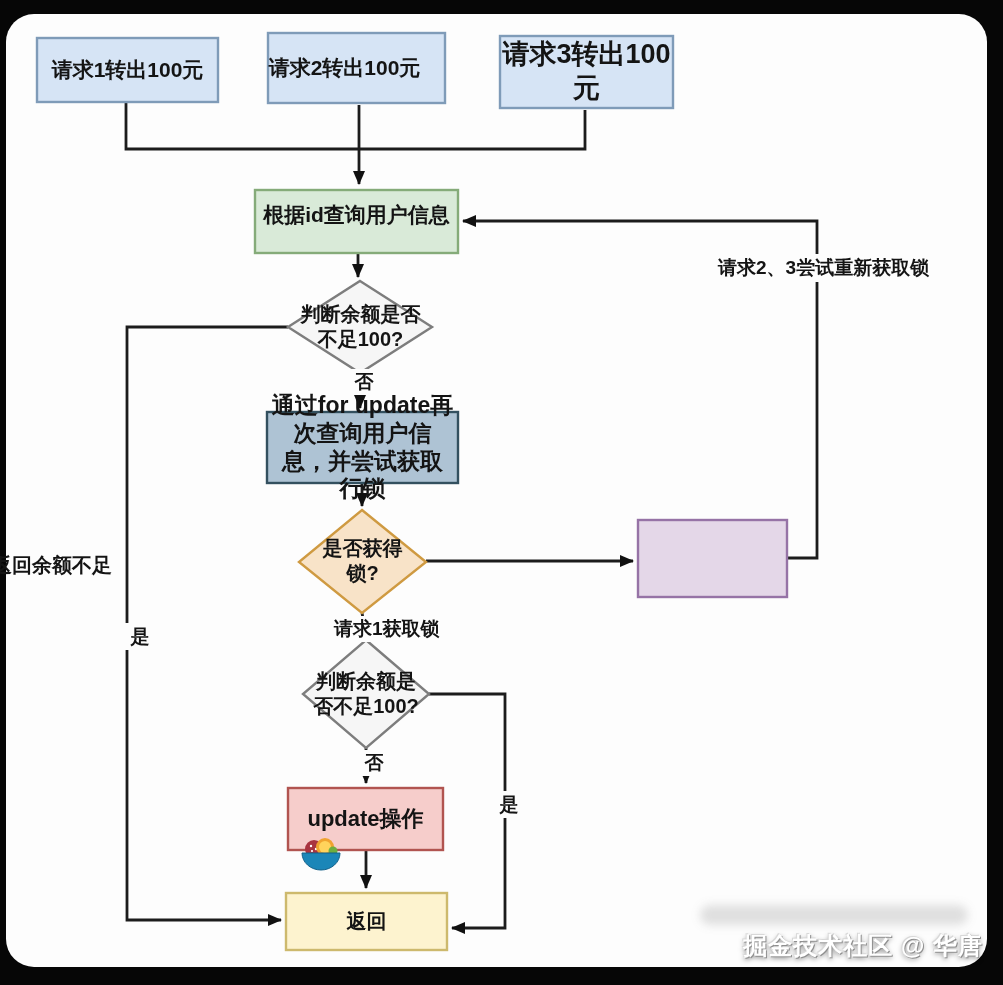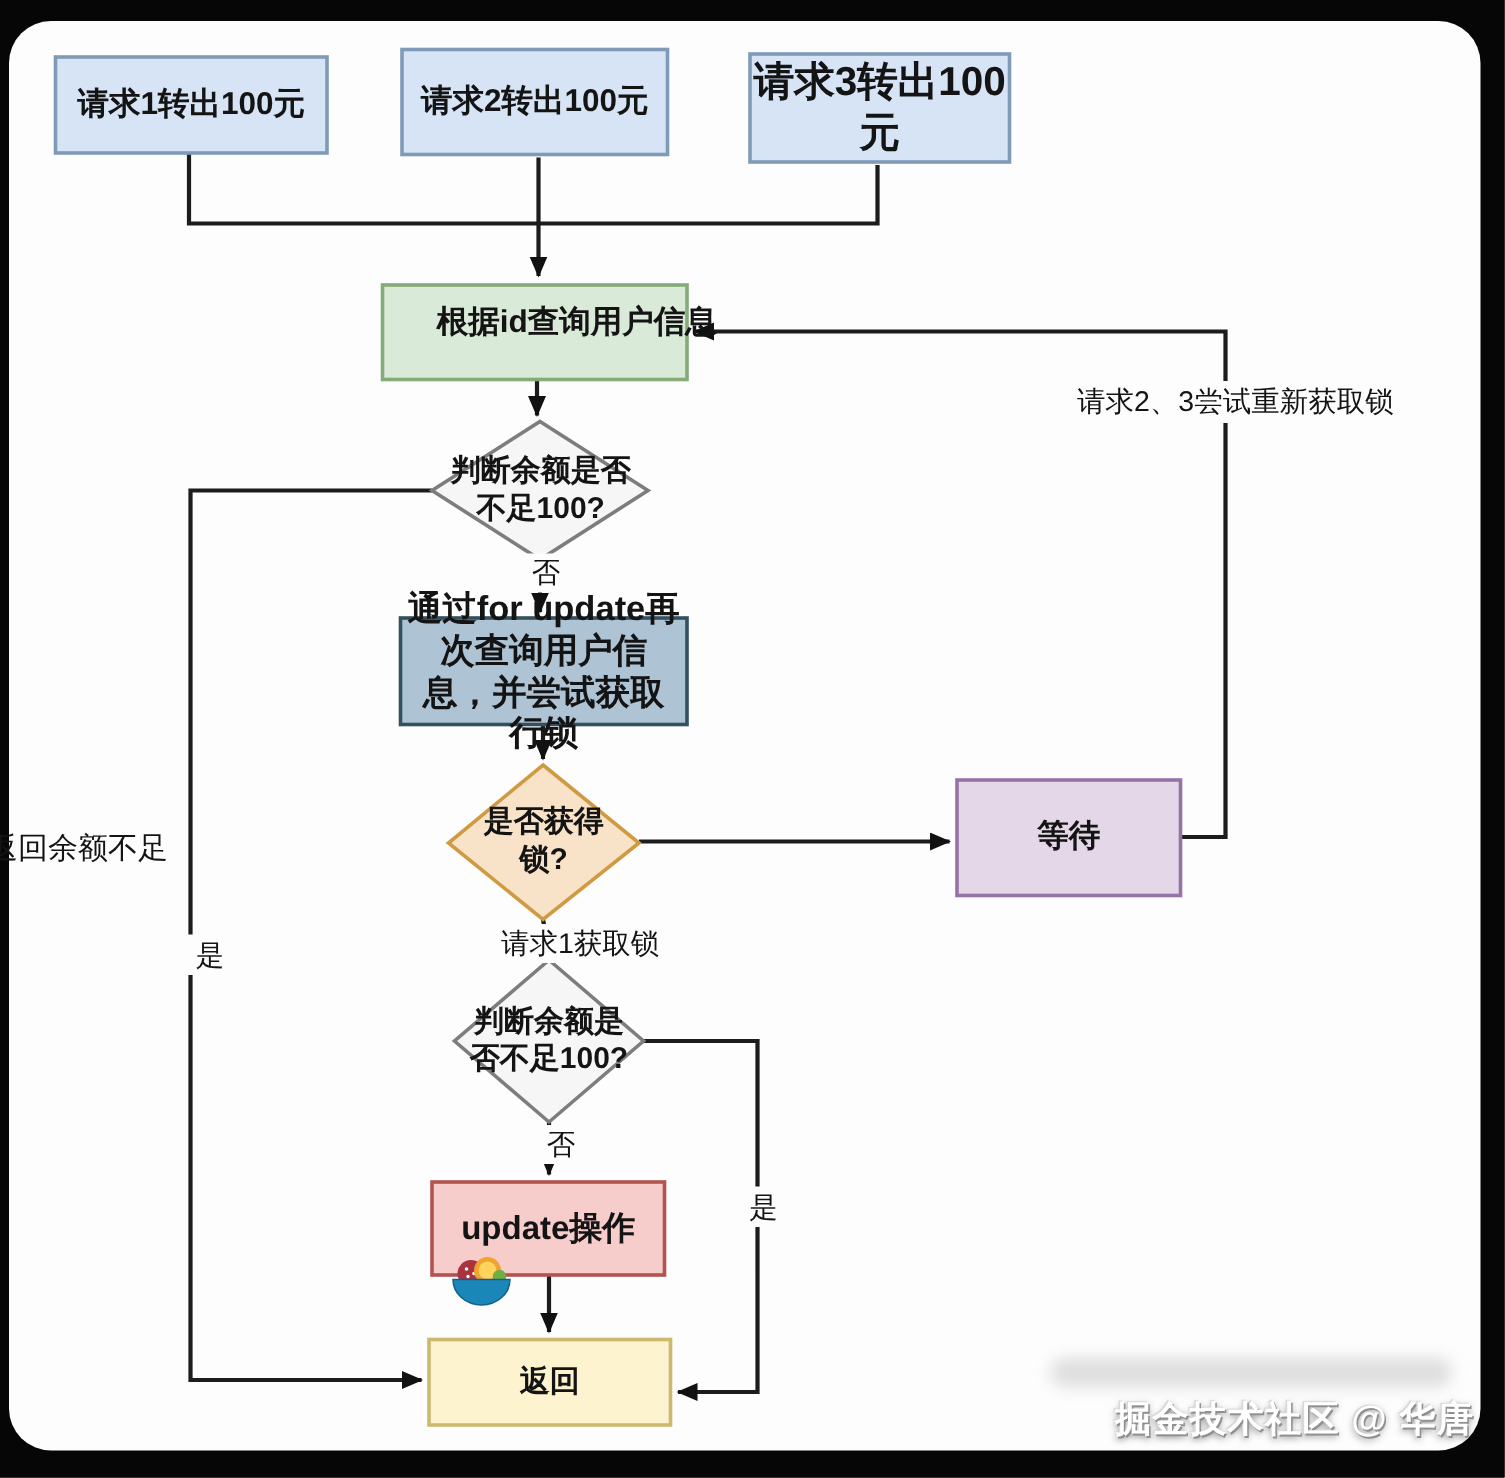--- a/index.html
+++ b/index.html
@@ -6,21 +6,21 @@
   .frame{position:relative;width:1003px;height:985px;background:#060606;overflow:hidden;
          font-family:"Liberation Sans","DejaVu Sans",sans-serif;}
   .canvas{position:absolute;left:6px;top:14px;width:981px;height:953px;
           background:#fdfdfd;border-radius:28px;}
   svg.overlay{position:absolute;left:0;top:0;width:1003px;height:985px;}
   .edge{fill:none;stroke:#1c1c1c;stroke-width:2.8px;}
   .shape{stroke-width:2.4px;}
   .lbl{position:absolute;display:flex;align-items:center;justify-content:center;
        text-align:center;color:#141414;font-weight:700;line-height:1.25;white-space:pre-line;}
   .elbl{position:absolute;display:flex;align-items:center;justify-content:center;
-        color:#141414;font-weight:400;background:#fdfdfd;white-space:nowrap;padding:0 2px;}
+        color:#141414;font-weight:700;background:#fdfdfd;white-space:nowrap;padding:0 2px;}
   .elbl.nobg{background:transparent;}
   .watermark{position:absolute;right:20px;top:930px;font-size:24px;font-weight:700;
              color:#ffffff;letter-spacing:1px;
              text-shadow:1px 1px 0 #8f8f8f,-1px -1px 0 #d8d8d8,0 2px 5px rgba(0,0,0,.5);}
   .smudge{position:absolute;left:700px;top:905px;width:268px;height:20px;
           background:rgba(70,70,70,.16);border-radius:10px;filter:blur(5px);}
   .sticker{position:absolute;left:300px;top:837px;width:42px;height:36px;}
 </style>
 </head>
 <body>
@@ -57,27 +57,26 @@
     <rect class="shape" x="638" y="520" width="149" height="77" fill="#e4d7e8" stroke="#9673a6"></rect>
     <rect class="shape" x="288" y="788" width="155" height="62" fill="#f6cdcb" stroke="#b15450"></rect>
     <rect class="shape" x="286" y="893" width="161" height="57" fill="#fdf3cf" stroke="#cdb96d"></rect>
 
     <polygon class="shape" points="360,281 432,327 360,373 288,327" fill="#f6f6f6" stroke="#7d7d7d"></polygon>
     <polygon class="shape" points="362,510 426,562 362,613 299,562" fill="#f8e3c8" stroke="#cf9a41"></polygon>
     <polygon class="shape" points="366,640 429,694 366,748 303,694" fill="#f6f6f6" stroke="#7d7d7d"></polygon>
   </svg>
 
   <div class="lbl" style="left:37px;top:38px;width:181px;height:64px;font-size:21px;border-radius:19px;">请求1转出100元</div>
-  <div class="lbl" style="left:268px;top:33px;width:177px;height:70px;font-size:21px;border-radius:10px;">请求2转出100元</div>
+  <div class="lbl" style="left:256px;top:33px;width:177px;height:70px;font-size:21px;border-radius:10px;">请求2转出100元</div>
   <div class="lbl" style="left:500px;top:36px;width:173px;height:72px;font-size:27px;">请求3转出100元</div>
-  <div class="lbl" style="left:255px;top:190px;width:203px;height:51px;font-size:21px;margin-left:28px;">根据id查询用户信息</div>
+  <div class="lbl" style="left:255px;top:190px;width:203px;height:51px;font-size:21px;">根据id查询用户信息</div>
   <div class="lbl" style="left:293px;top:289px;width:135px;height:76px;font-size:20px;">判断余额是否不足100?</div>
   <div class="lbl" style="left:271px;top:414px;width:183px;height:67px;font-size:23px;line-height:1.2;">通过for update再次查询用户信息，并尝试获取行锁</div>
   <div class="lbl" style="left:313px;top:528px;width:99px;height:66px;font-size:20px;">是否获得锁?</div>
-  <div class="lbl" style="left:638px;top:520px;width:149px;height:77px;font-size:21px;">等待</div>
   <div class="lbl" style="left:310px;top:658px;width:112px;height:72px;font-size:20px;">判断余额是否不足100?</div>
   <div class="lbl" style="left:288px;top:788px;width:155px;height:62px;font-size:22px;">update操作</div>
   <div class="lbl" style="left:286px;top:893px;width:161px;height:57px;font-size:20px;border-radius:21px;">返回</div>
 
   <div class="elbl" style="left:344px;top:369px;width:36px;height:26px;font-size:19px;">否</div>
   <div class="elbl" style="left:354px;top:750px;width:36px;height:26px;font-size:19px;">否</div>
   <div class="elbl" style="left:120px;top:623px;width:36px;height:27px;font-size:19px;">是</div>
   <div class="elbl" style="left:489px;top:791px;width:36px;height:27px;font-size:19px;">是</div>
   <div class="elbl" style="left:716px;top:254px;height:28px;font-size:19px;">请求2、3尝试重新获取锁</div>
   <div class="elbl" style="left:332px;top:616px;height:26px;font-size:19px;">请求1获取锁</div>

